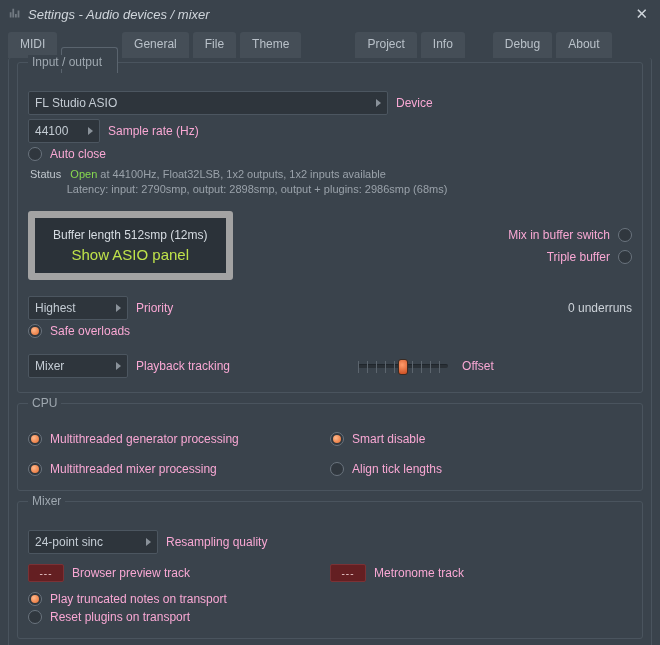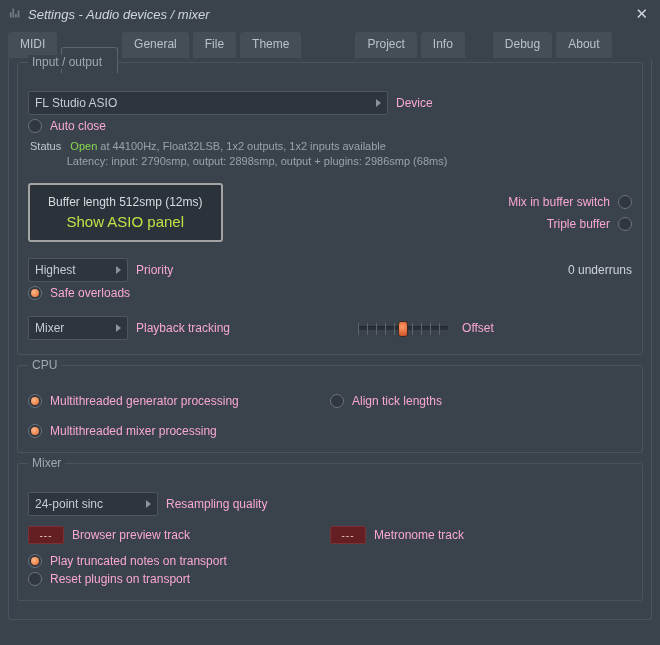--- a/index.html
+++ b/index.html
@@ -18,21 +18,21 @@
 .row { display: flex; align-items: center; gap: 8px; margin: 4px 0; }
 .dropdown { background: #2e353c; border: 1px solid #4c5660; height: 24px; display: flex; align-items: center; padding: 2px 6px; cursor: pointer; border-radius: 2px; }
 .dropdown .arrow { margin-left: auto; width: 0; height: 0; border-top: 4px solid transparent; border-bottom: 4px solid transparent; border-left: 5px solid #8a929a; }
 .label { color: #f9a8d4; }
 .radio { width: 14px; height: 14px; border-radius: 50%; border: 1px solid #6a747e; display: inline-flex; align-items: center; justify-content: center; cursor: pointer; background: #30373e; flex-shrink: 0; }
 .radio.on::after { content: ""; width: 8px; height: 8px; border-radius: 50%; background: radial-gradient(circle at 35% 35%, #ffb88a, #e56a2e); }
 .status-block { font-size: 11px; line-height: 15px; margin: 6px 0 2px 2px; }
 .status-block .open { color: #87d84f; }
 .status-block .lbl { color: #c0c7cd; }
 .status-block .txt { color: #9aa2aa; }
-.bufferbox { background: #2b3239; border: 2px solid #a3a3a3; border-radius: 3px; padding: 10px 18px; text-align: center; }
+.bufferbox { background: #2b3239; border: 7px solid #a3a3a3; border-radius: 3px; padding: 10px 18px; text-align: center; }
 .bufferbox .line1 { color: #d6dce2; font-size: 12px; margin-bottom: 4px; }
 .bufferbox .line2 { color: #bfe24a; font-size: 15px; cursor: pointer; }
 .rightcol { margin-left: auto; display: flex; flex-direction: column; gap: 8px; align-items: flex-end; }
 .rightcol .rrow { display: flex; align-items: center; gap: 8px; }
 .underruns { margin-left: auto; color: #cdd3d9; }
 .slider-track { width: 90px; height: 4px; background: #2a3036; border-radius: 2px; position: relative; border-top: 1px solid #20262c; }
 .slider-track::before { content:""; position:absolute; left:0; right:0; top:-4px; height:12px; background: repeating-linear-gradient(to right, #5c656e 0 1px, transparent 1px 9px); }
 .slider-knob { position: absolute; width: 10px; height: 16px; background: radial-gradient(circle at 40% 35%, #ff9a6a, #c94a1e); border-radius: 3px; top: -6px; left: 40px; border: 1px solid #3a2a22; }
 .cols { display: flex; }
 .cols .col { flex: 1; display: flex; flex-direction: column; gap: 8px; }
@@ -73,20 +73,27 @@
     <div class="ftitle">Input / output</div>
 
     <div class="row">
       <div class="dropdown" style="width:360px">
         <span>FL Studio ASIO</span>
         <span class="arrow"></span>
       </div>
       <span class="label">Device</span>
     </div>
 
+    <div class="row">
+      <div class="dropdown" style="width:72px">
+        <span>44100</span>
+        <span class="arrow"></span>
+      </div>
+      <span class="label">Sample rate (Hz)</span>
+    </div>
 
     <div class="row">
       <span class="radio"></span>
       <span class="label">Auto close</span>
     </div>
 
     <div class="status-block">
       <span class="lbl">Status</span>&nbsp;&nbsp;
       <span class="open">Open</span>
       <span class="txt">at 44100Hz, Float32LSB, 1x2 outputs, 1x2 inputs available</span><br>
@@ -154,20 +161,24 @@
           <span class="radio on"></span>
           <span class="label">Multithreaded generator processing</span>
         </div>
         <div class="row">
           <span class="radio on"></span>
           <span class="label">Multithreaded mixer processing</span>
         </div>
       </div>
       <div class="col">
         <div class="row">
+          <span class="radio on"></span>
+          <span class="label">Smart disable</span>
+        </div>
+        <div class="row">
           <span class="radio"></span>
           <span class="label">Align tick lengths</span>
         </div>
       </div>
     </div>
   </div>
 
   <div class="fieldset">
     <div class="ftitle">Mixer</div>
     <div class="row">

